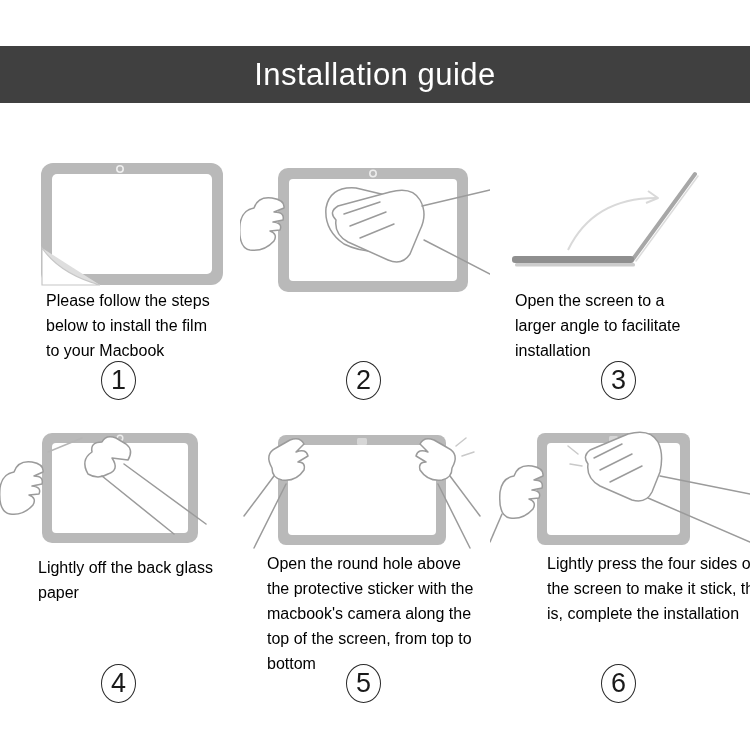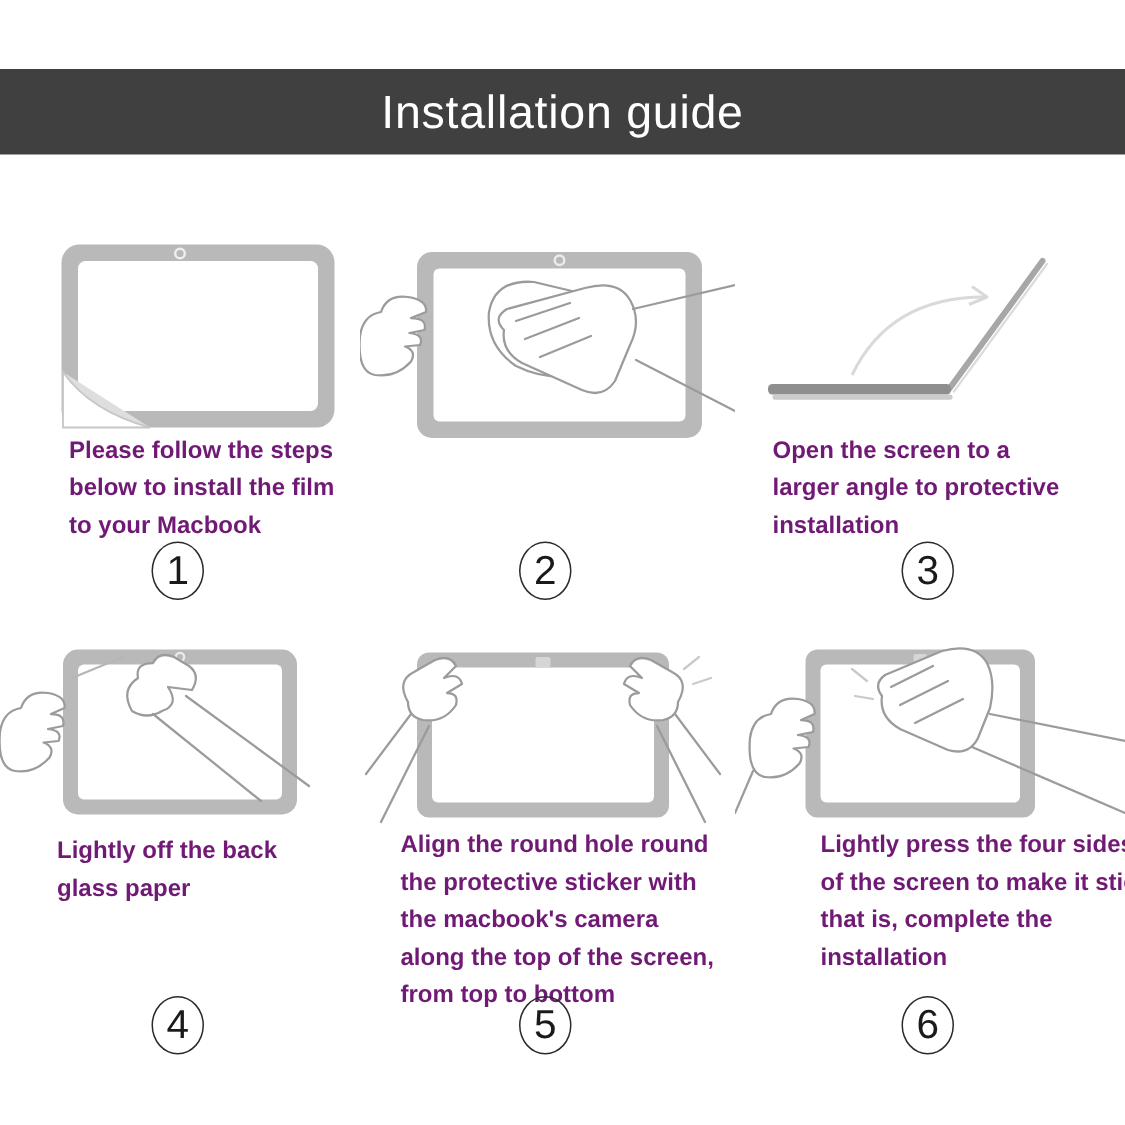--- a/index.html
+++ b/index.html
@@ -16,21 +16,21 @@
   }
   .cell{position:absolute;}
   #cell1{left:0;   top:150px;width:240px;height:255px;}
   #cell2{left:240px;top:150px;width:250px;height:255px;}
   #cell3{left:490px;top:150px;width:260px;height:255px;}
   #cell4{left:0;   top:425px;width:240px;height:280px;}
   #cell5{left:240px;top:425px;width:250px;height:280px;}
   #cell6{left:490px;top:425px;width:260px;height:280px;}
   .illus{position:absolute;}
   .caption{
-    position:absolute;margin:0;font-size:16px;line-height:25px;color:#701a75;font-weight:bold;
+    position:absolute;margin:0;font-size:16px;line-height:25px;color:#000000;
   }
   #cell1 .caption{left:46px;top:138px;width:178px;}
   #cell2 .caption{left:43px;top:138px;width:182px;}
   #cell3 .caption{left:25px;top:138px;width:192px;}
   #cell4 .caption{left:38px;top:130px;width:175px;}
   #cell5 .caption{left:27px;top:126px;width:212px;}
   #cell6 .caption{left:25px;top:126px;width:228px;margin-left:32px;}
   .num{
     position:absolute;left:50%;width:35px;height:39px;margin-left:-19px;
     border:1.6px solid #2a2a2a;border-radius:50%;
@@ -78,21 +78,21 @@
 
 <section class="cell row1" id="cell3">
   <svg class="illus" style="left:0;top:10px" width="260" height="130" viewBox="0 0 260 130">
     <path d="M143,99 L205,14" stroke="#a7a7a7" stroke-width="4" stroke-linecap="round"></path>
     <path d="M146,101 L208,16" stroke="#dcdcdc" stroke-width="1.5" stroke-linecap="round"></path>
     <rect x="22" y="96" width="122" height="7" rx="3" fill="#8f8f8f"></rect>
     <rect x="25" y="103" width="120" height="3.5" rx="1.5" fill="#cccccc"></rect>
     <path d="M78,90 C95,55 125,38 166,38" fill="none" stroke="#d9d9d9" stroke-width="2"></path>
     <path d="M158,31 L168,38 L156,43" fill="none" stroke="#d9d9d9" stroke-width="2" stroke-linejoin="round"></path>
   </svg>
-  <p class="caption">Open the screen to a larger angle to protective installation</p>
+  <p class="caption">Open the screen to a larger angle to facilitate installation</p>
   <span class="num">3</span>
 </section>
 
 <section class="cell row2" id="cell4">
   <svg class="illus" style="left:0;top:5px" width="240" height="130" viewBox="0 0 240 130">
     <rect x="42" y="3" width="156" height="110" rx="10" fill="#b9b9b9"></rect>
     <rect x="52" y="13" width="136" height="90" rx="4" fill="#ffffff"></rect>
     <circle cx="120" cy="8" r="2.8" fill="none" stroke="#ececec" stroke-width="1.5"></circle>
     <g stroke="#9b9b9b" stroke-width="1.5" fill="#ffffff" stroke-linejoin="round" stroke-linecap="round">
       <path d="M48,22 L82,8" stroke="#b5b5b5"></path>
@@ -111,21 +111,21 @@
     <rect x="48" y="15" width="148" height="90" rx="4" fill="#ffffff"></rect>
     <rect x="117" y="8" width="10" height="7" rx="1.5" fill="#d6d6d6"></rect>
     <g stroke="#9b9b9b" stroke-width="1.5" fill="#ffffff" stroke-linejoin="round" stroke-linecap="round">
       <path d="M32,38 Q24,24 36,18 L50,10 Q60,6 64,14 L56,22 Q66,18 68,26 L58,32 Q66,32 64,40 Q56,52 42,50 Q32,48 32,38 Z"></path>
       <path d="M34,46 L4,86 M46,54 L14,118" fill="none"></path>
       <path d="M212,38 Q220,24 208,18 L194,10 Q184,6 180,14 L188,22 Q178,18 176,26 L186,32 Q178,32 180,40 Q188,52 202,50 Q212,48 212,38 Z"></path>
       <path d="M210,46 L240,86 M198,54 L230,118" fill="none"></path>
       <path d="M216,16 L226,8 M222,26 L234,22" fill="none" stroke="#c9c9c9"></path>
     </g>
   </svg>
-  <p class="caption">Align the round hole round the protective sticker with the macbook's camera along the top of the screen, from top to bottom</p>
+  <p class="caption">Open the round hole above the protective sticker with the macbook's camera along the top of the screen, from top to bottom</p>
   <span class="num">5</span>
 </section>
 
 <section class="cell row2" id="cell6">
   <svg class="illus" style="left:0;top:5px" width="260" height="140" viewBox="0 0 260 140">
     <rect x="47" y="3" width="153" height="112" rx="8" fill="#b9b9b9"></rect>
     <rect x="57" y="13" width="133" height="92" rx="4" fill="#ffffff"></rect>
     <rect x="119" y="6" width="9" height="6" rx="1.5" fill="#d6d6d6"></rect>
     <g stroke="#9b9b9b" stroke-width="1.5" fill="#ffffff" stroke-linejoin="round" stroke-linecap="round">
       <path d="M10,62 Q12,48 24,46 Q28,34 42,36 Q54,38 53,46 L44,50 Q54,50 52,58 L42,60 Q52,61 49,68 L39,69 Q47,72 43,79 Q33,90 20,88 Q8,86 10,62 Z"></path>

